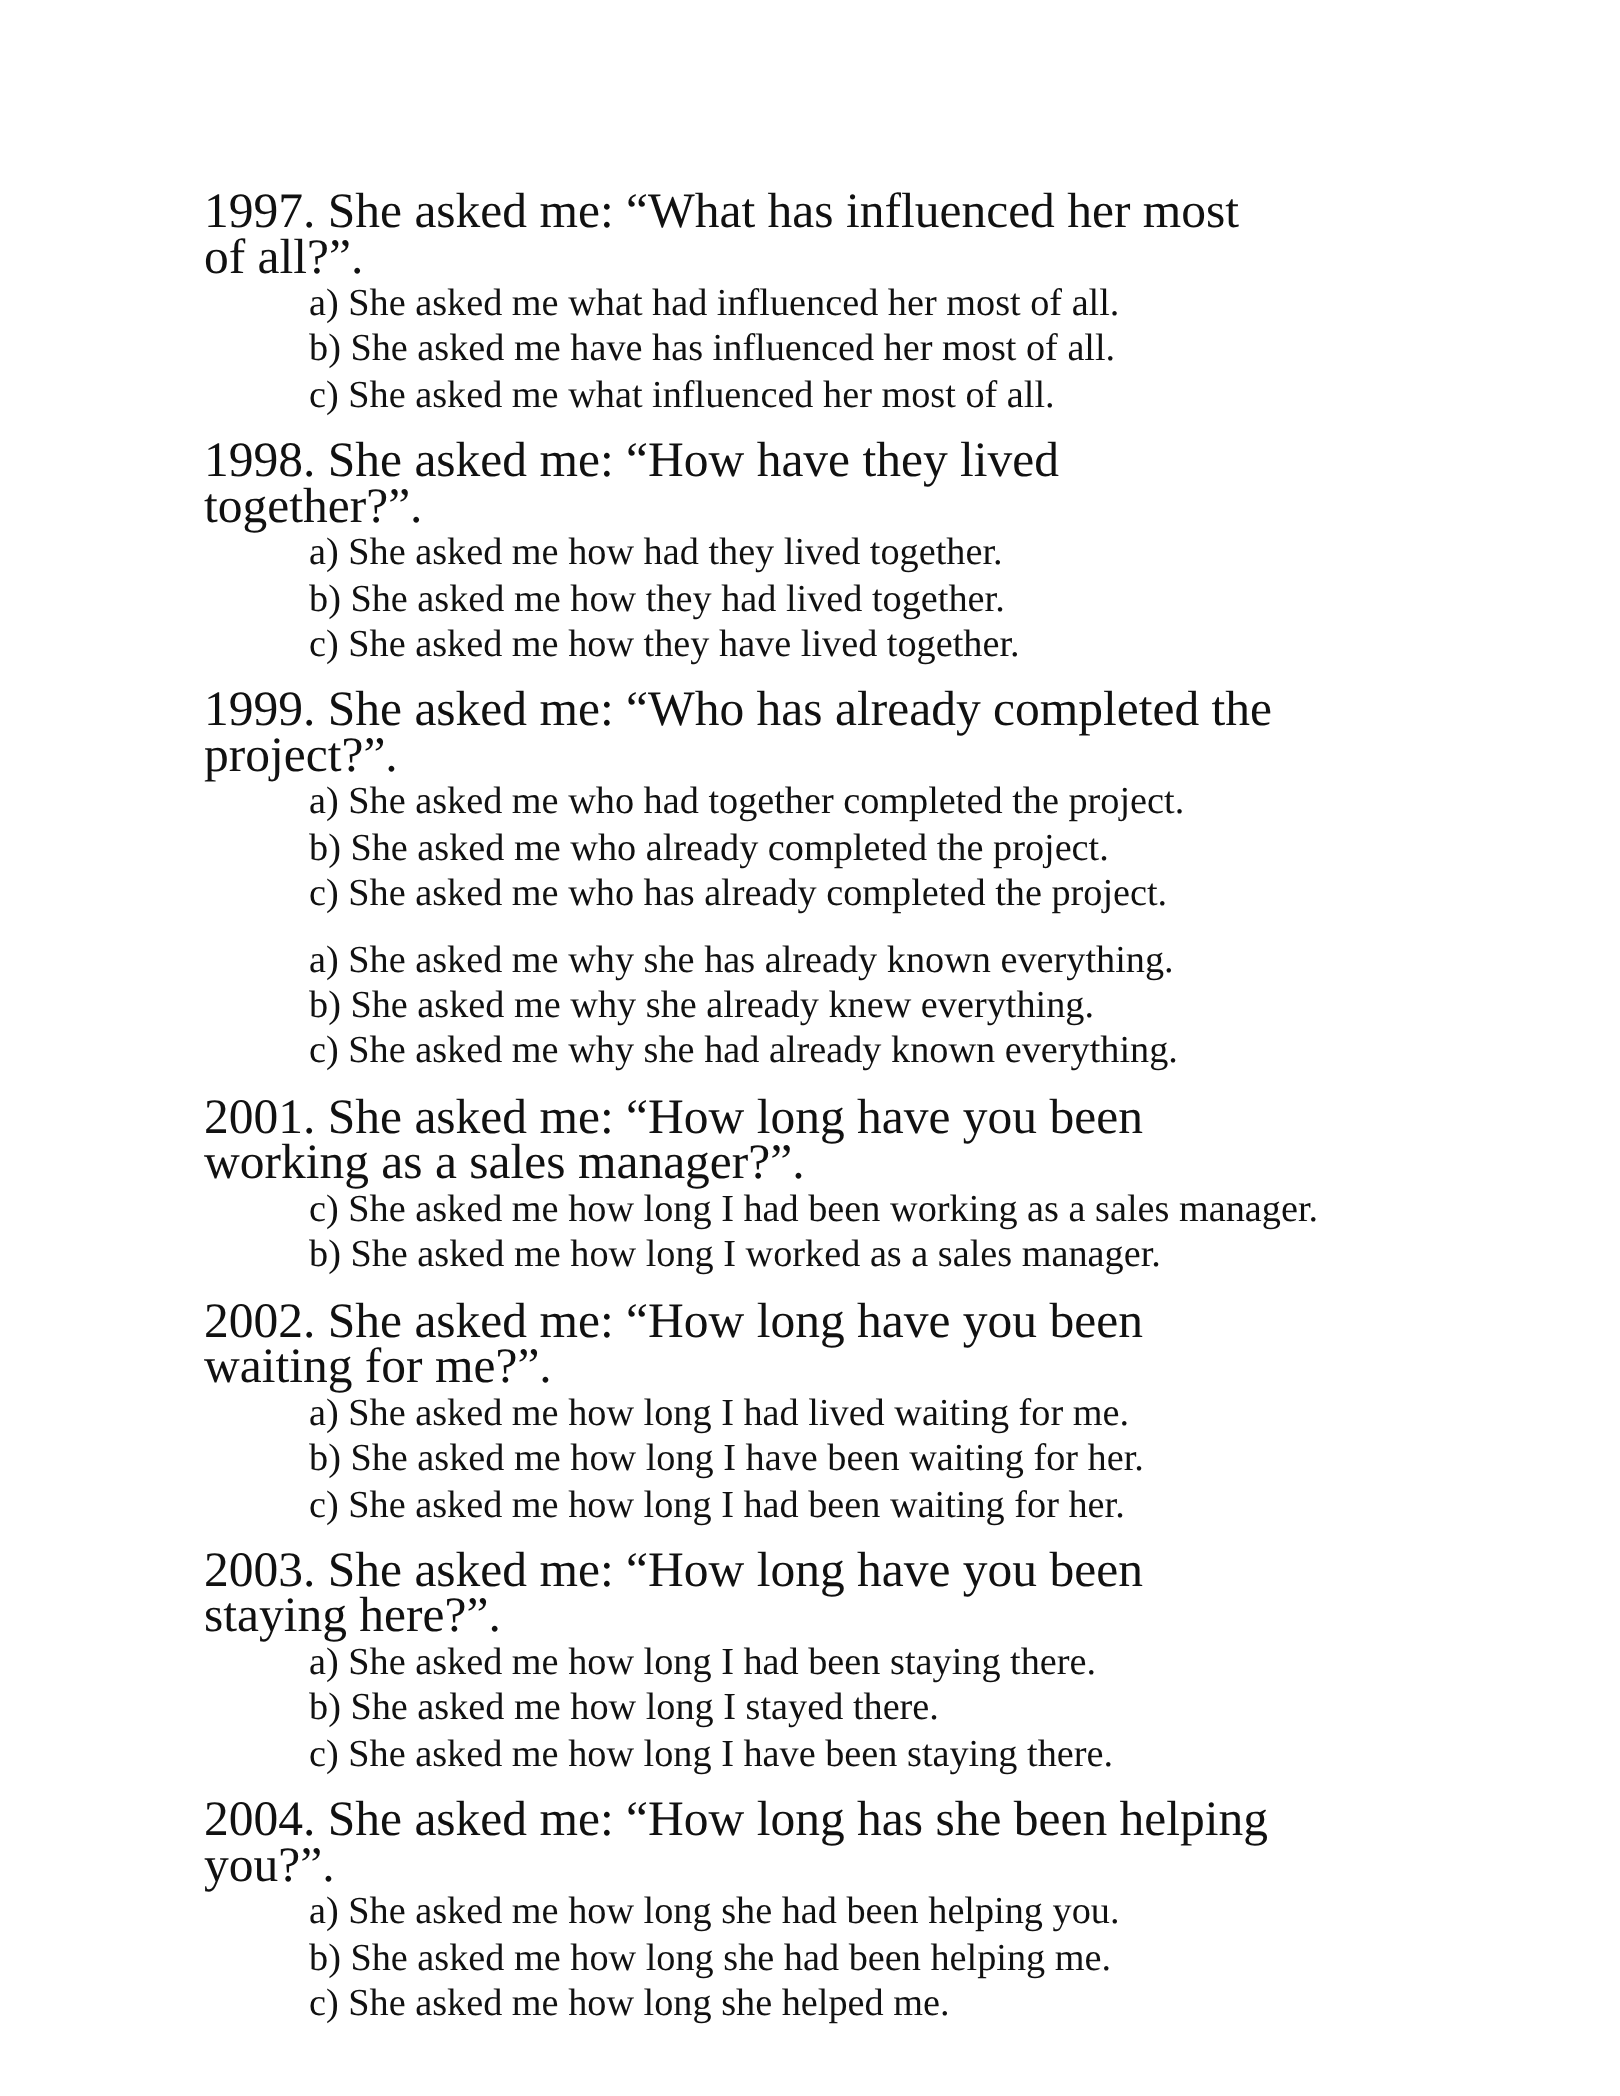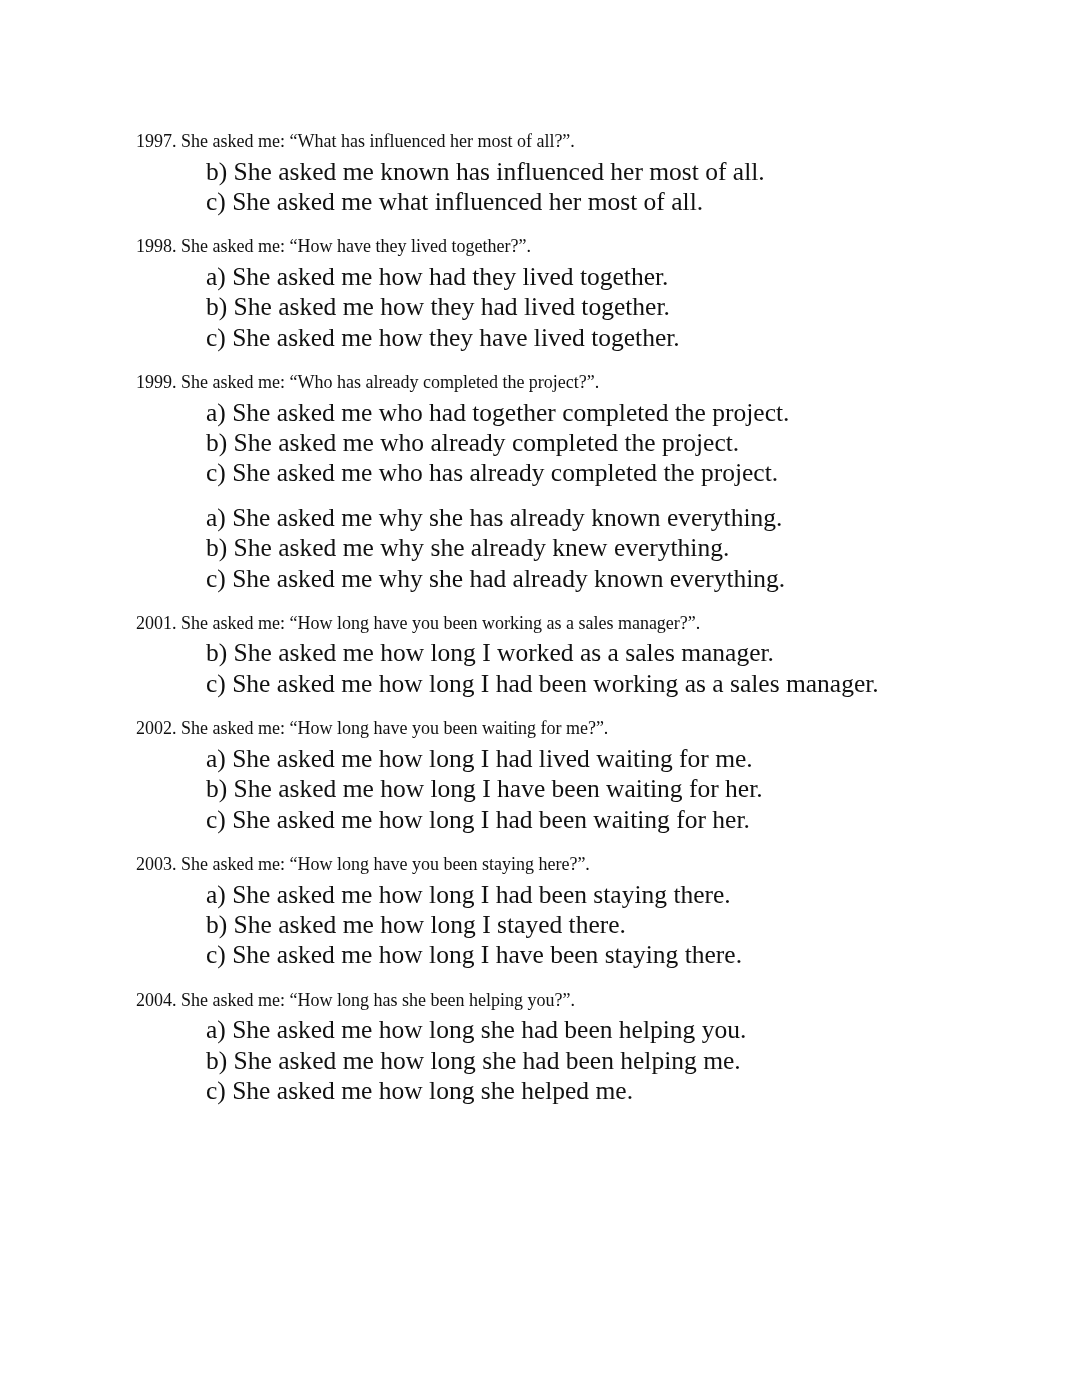--- a/index.html
+++ b/index.html
@@ -4,33 +4,34 @@
 <style>
   html, body { margin: 0; padding: 0; background: #ffffff; }
   body {
     width: 1080px; height: 1397px; position: relative; overflow: hidden;
     font-family: "Liberation Serif", "DejaVu Serif", serif;
     color: #111111;
   }
   .page { position: absolute; left: 136px; top: 126px; width: 820px; }
   .question { margin-bottom: 14px; }
   .q-line {
-    font-size: 18px; line-height: 30.5px; white-space: normal; width: 720px;
+    font-size: 33px; line-height: 30.5px; white-space: normal; width: 720px;
   }
   .opt {
     font-size: 25.5px; line-height: 30.4px; padding-left: 70px; white-space: nowrap;
   }
 </style>
 </head>
 <body>
 
 <div class="page" id="page">
     <div class="question">
       <div class="q-line"><span>1997.</span> <span>She asked me: “What has influenced her most of all?”.</span></div>
-      <div class="opt">b) She asked me known has influenced her most of all.</div>
+      <div class="opt">a) She asked me what had influenced her most of all.</div>
+      <div class="opt">b) She asked me have has influenced her most of all.</div>
       <div class="opt">c) She asked me what influenced her most of all.</div>
     </div>
     <div class="question">
       <div class="q-line"><span>1998.</span> <span>She asked me: “How have they lived together?”.</span></div>
       <div class="opt">a) She asked me how had they lived together.</div>
       <div class="opt">b) She asked me how they had lived together.</div>
       <div class="opt">c) She asked me how they have lived together.</div>
     </div>
     <div class="question">
       <div class="q-line"><span>1999.</span> <span>She asked me: “Who has already completed the project?”.</span></div>
@@ -38,22 +39,22 @@
       <div class="opt">b) She asked me who already completed the project.</div>
       <div class="opt">c) She asked me who has already completed the project.</div>
     </div>
     <div class="question">
       <div class="opt">a) She asked me why she has already known everything.</div>
       <div class="opt">b) She asked me why she already knew everything.</div>
       <div class="opt">c) She asked me why she had already known everything.</div>
     </div>
     <div class="question">
       <div class="q-line"><span>2001.</span> <span>She asked me: “How long have you been working as a sales manager?”.</span></div>
+      <div class="opt">c) She asked me how long I had been working as a sales manager.</div>
       <div class="opt">b) She asked me how long I worked as a sales manager.</div>
-      <div class="opt">c) She asked me how long I had been working as a sales manager.</div>
     </div>
     <div class="question">
       <div class="q-line"><span>2002.</span> <span>She asked me: “How long have you been waiting for me?”.</span></div>
       <div class="opt">a) She asked me how long I had lived waiting for me.</div>
       <div class="opt">b) She asked me how long I have been waiting for her.</div>
       <div class="opt">c) She asked me how long I had been waiting for her.</div>
     </div>
     <div class="question">
       <div class="q-line"><span>2003.</span> <span>She asked me: “How long have you been staying here?”.</span></div>
       <div class="opt">a) She asked me how long I had been staying there.</div>

